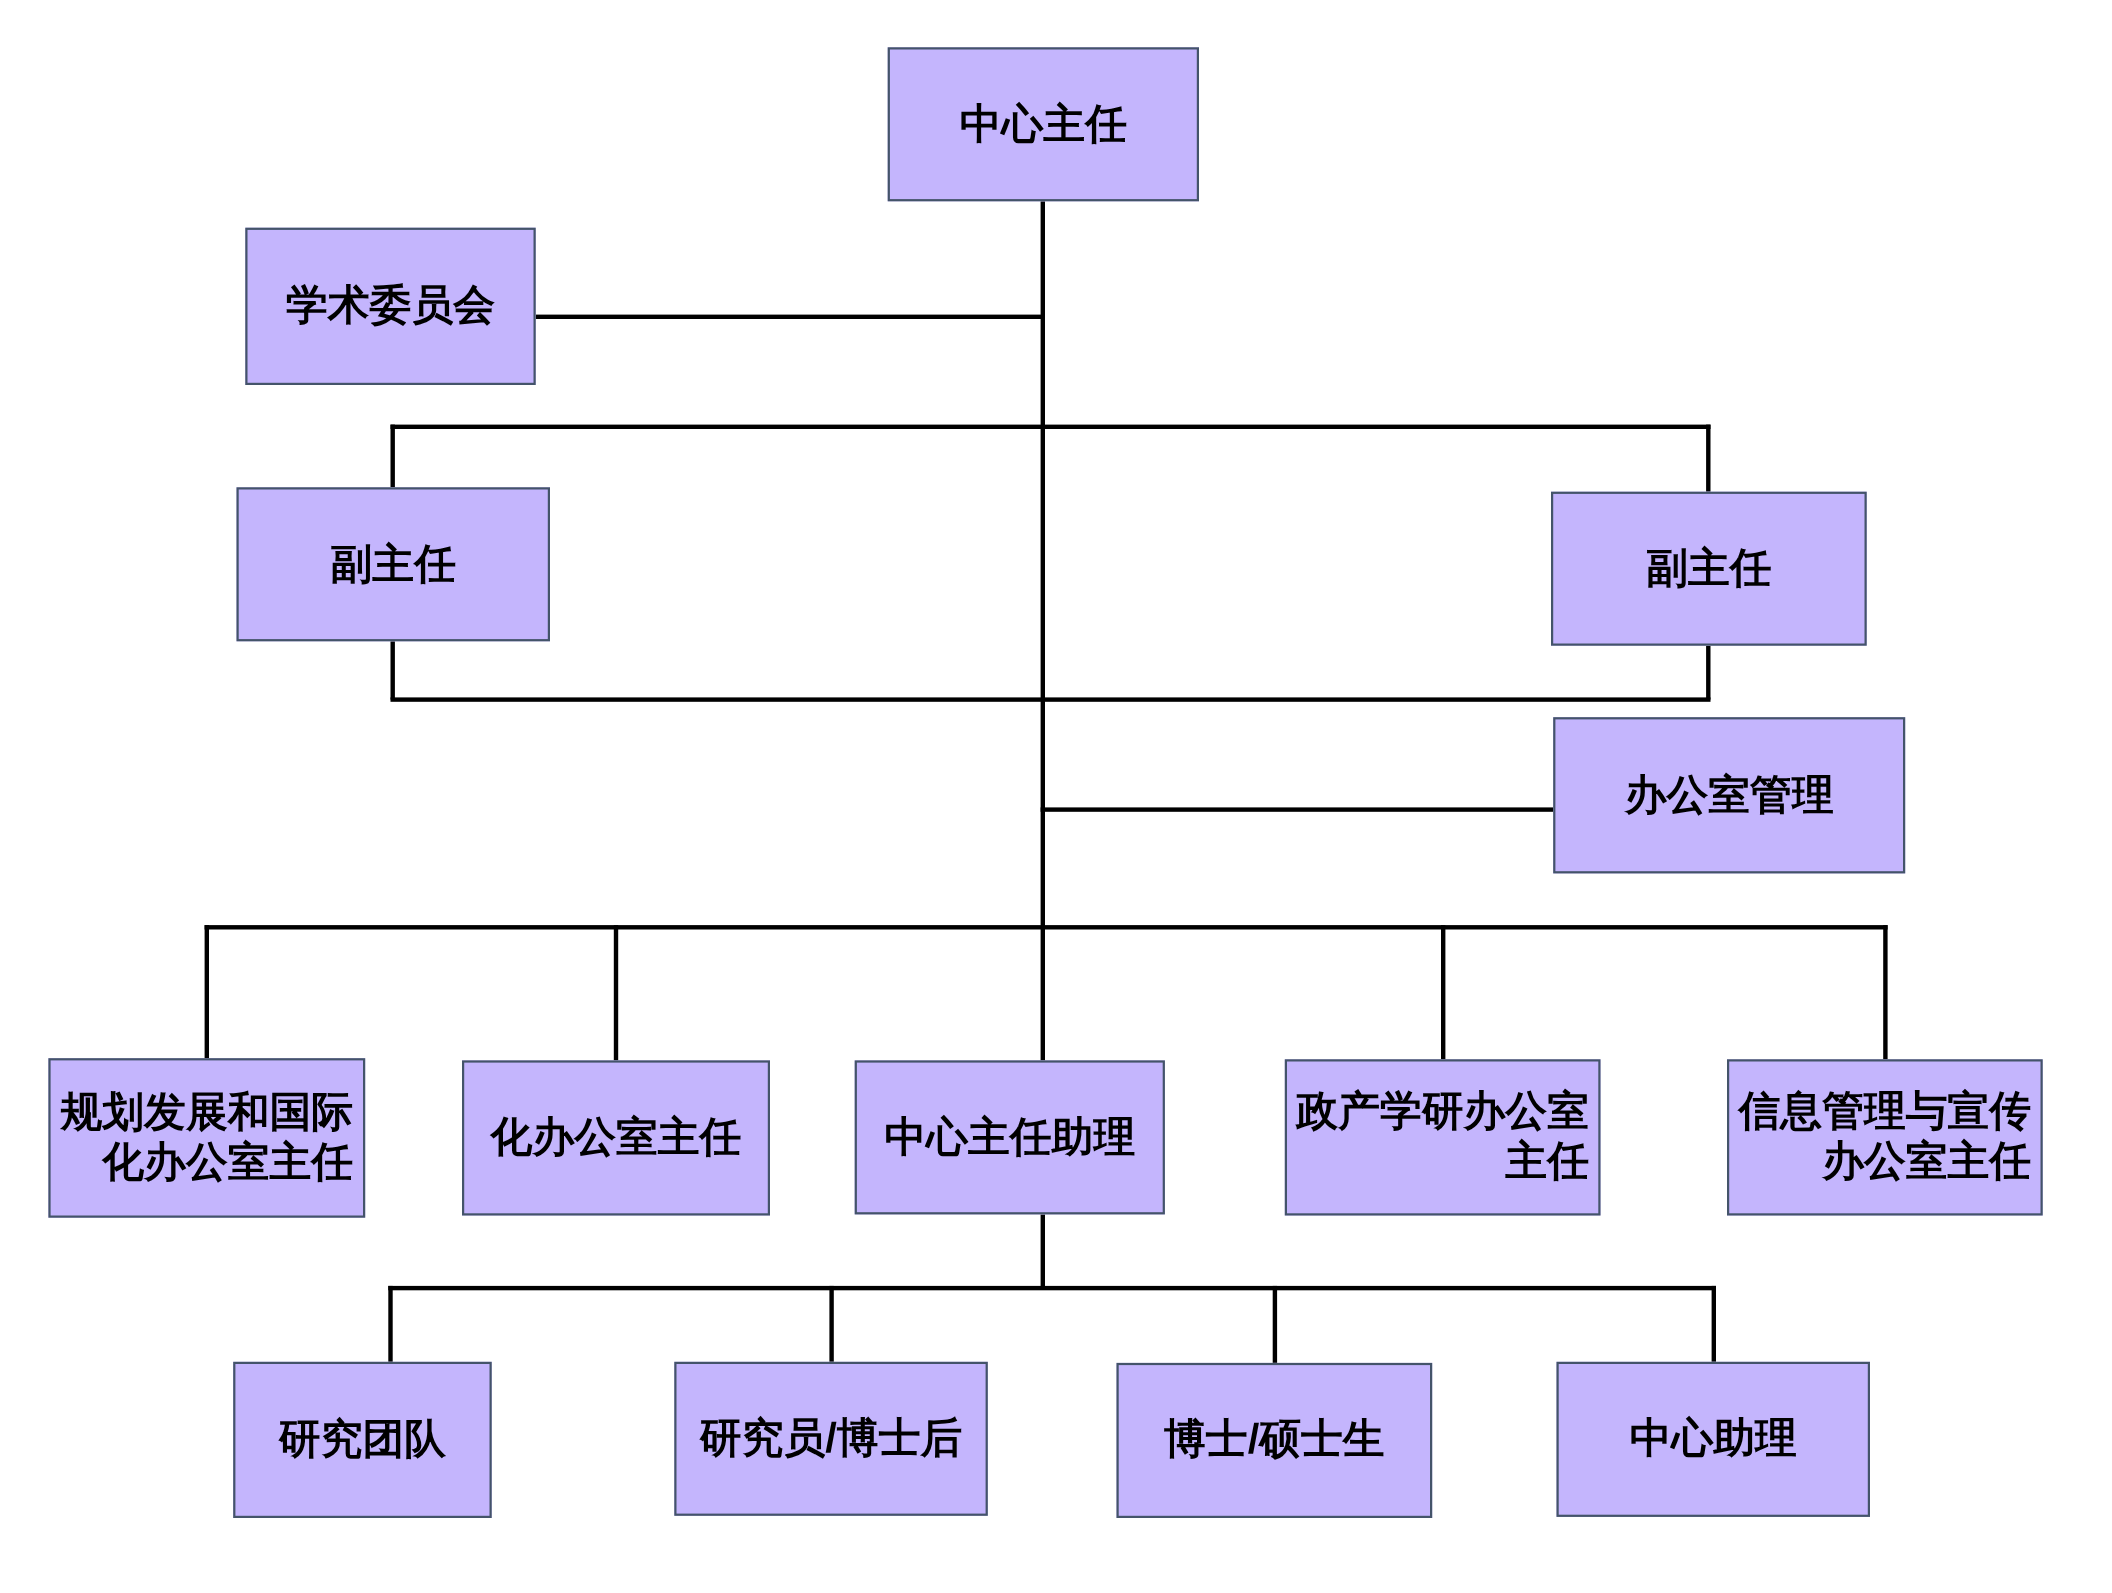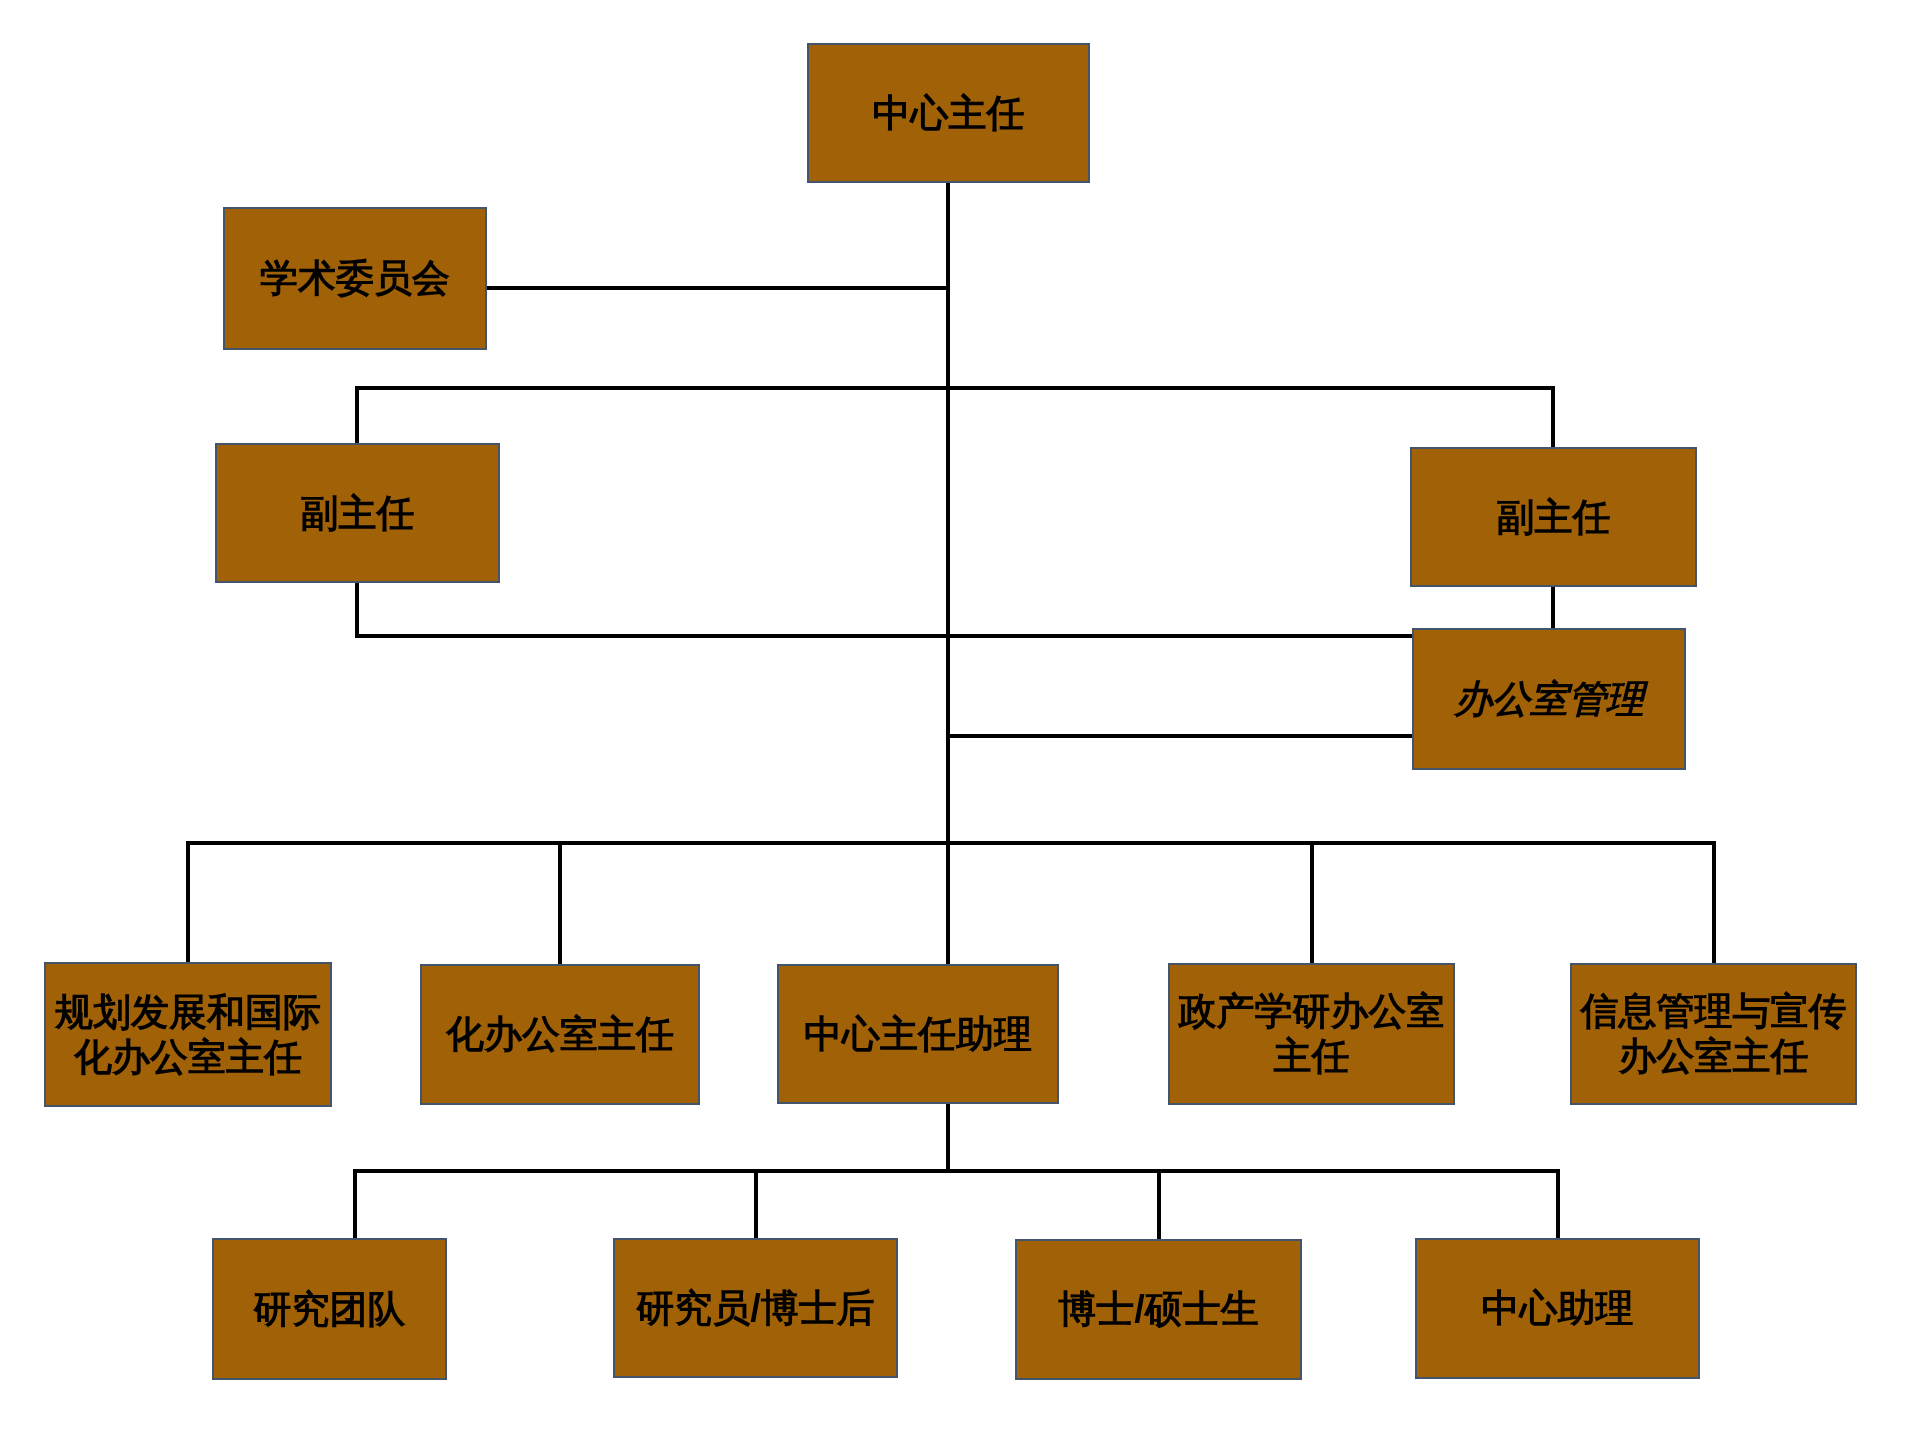--- a/index.html
+++ b/index.html
@@ -10,27 +10,27 @@
   }
   .canvas {
     position: relative;
     width: 1920px;
     height: 1448px;
     background: #ffffff;
     overflow: hidden;
   }
   .node {
     position: absolute;
-    background: #a16207;
+    background: #c4b5fd;
     border: 2px solid #44546A;
     box-sizing: border-box;
     display: flex;
     align-items: center;
     justify-content: center;
-    text-align: center;
+    text-align: right;
     z-index: 2;
   }
   .node .label {
     font-size: 38px;
     font-weight: bold;
     color: #000000;
     line-height: 1.18;
     white-space: pre-line;
     letter-spacing: 0px;
   }
@@ -38,21 +38,21 @@
     position: absolute;
     background: #000000;
     z-index: 1;
   }
 
   
   #n-center-director   { left: 807px;  top: 43px;   width: 283px; height: 140px; }
   #n-academic          { left: 223px;  top: 207px;  width: 264px; height: 143px; }
   #n-deputy-left       { left: 215px;  top: 443px;  width: 285px; height: 140px; }
   #n-deputy-right      { left: 1410px; top: 447px;  width: 287px; height: 140px; }
-  #n-office-mgmt       { left: 1412px; top: 628px;  width: 274px; height: 142px; font-style: italic; }
+  #n-office-mgmt       { left: 1412px; top: 652px;  width: 320px; height: 142px; }
   #n-planning          { left: 44px;   top: 962px;  width: 288px; height: 145px; }
   #n-general           { left: 420px;  top: 964px;  width: 280px; height: 141px; }
   #n-assistant         { left: 777px;  top: 964px;  width: 282px; height: 140px; }
   #n-gov               { left: 1168px; top: 963px;  width: 287px; height: 142px; }
   #n-info              { left: 1570px; top: 963px;  width: 287px; height: 142px; }
   #n-research-team     { left: 212px;  top: 1238px; width: 235px; height: 142px; }
   #n-researcher        { left: 613px;  top: 1238px; width: 285px; height: 140px; }
   #n-phd               { left: 1015px; top: 1239px; width: 287px; height: 141px; }
   #n-center-assistant  { left: 1415px; top: 1238px; width: 285px; height: 141px; }
 

